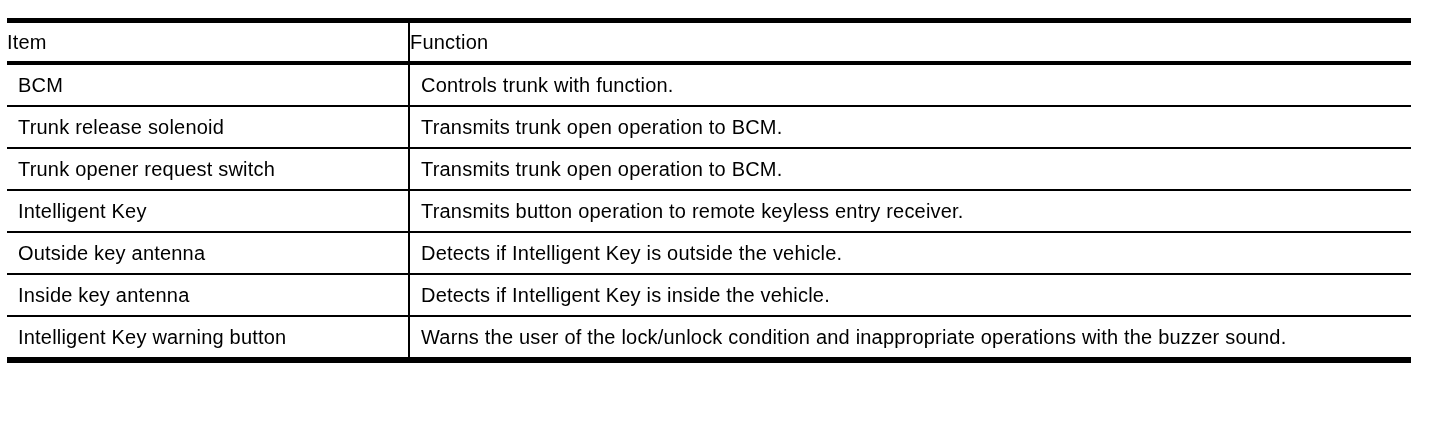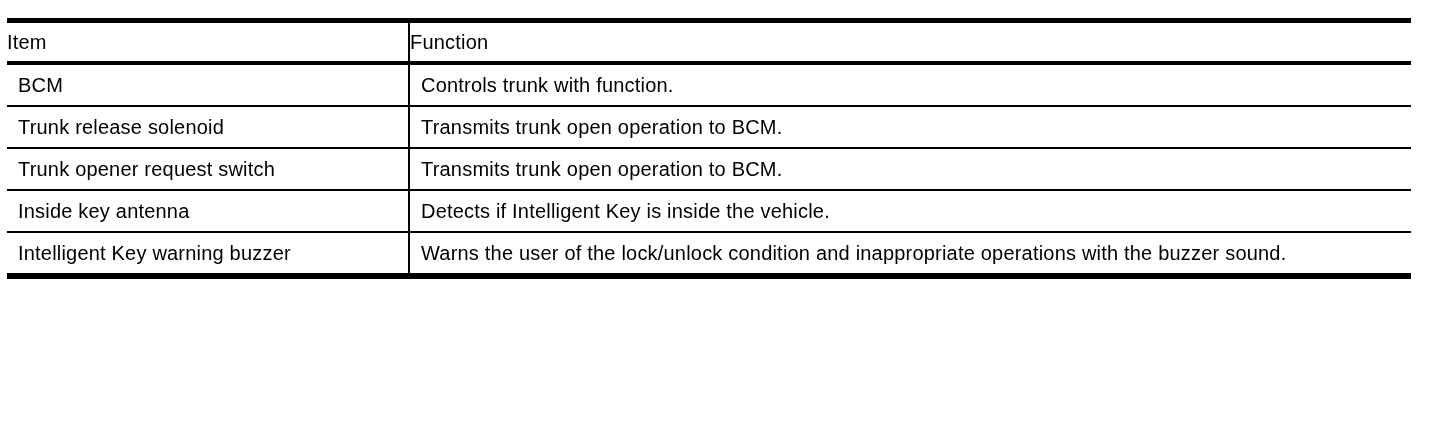--- a/index.html
+++ b/index.html
@@ -70,22 +70,30 @@
       </tr>
       <tr>
         <td class="col-sep">Trunk release solenoid</td>
         <td>Transmits trunk open operation to BCM.</td>
       </tr>
       <tr>
         <td class="col-sep">Trunk opener request switch</td>
         <td>Transmits trunk open operation to BCM.</td>
       </tr>
       <tr>
+        <td class="col-sep">Intelligent Key</td>
+        <td>Transmits button operation to remote keyless entry receiver.</td>
+      </tr>
+      <tr>
+        <td class="col-sep">Outside key antenna</td>
+        <td>Detects if Intelligent Key is outside the vehicle.</td>
+      </tr>
+      <tr>
         <td class="col-sep">Inside key antenna</td>
         <td>Detects if Intelligent Key is inside the vehicle.</td>
       </tr>
       <tr>
-        <td class="col-sep">Intelligent Key warning buzzer</td>
+        <td class="col-sep">Intelligent Key warning button</td>
         <td>Warns the user of the lock/unlock condition and inappropriate operations with the buzzer sound.</td>
       </tr>
     </tbody>
   </table>
 </div>
 
 </body></html>

